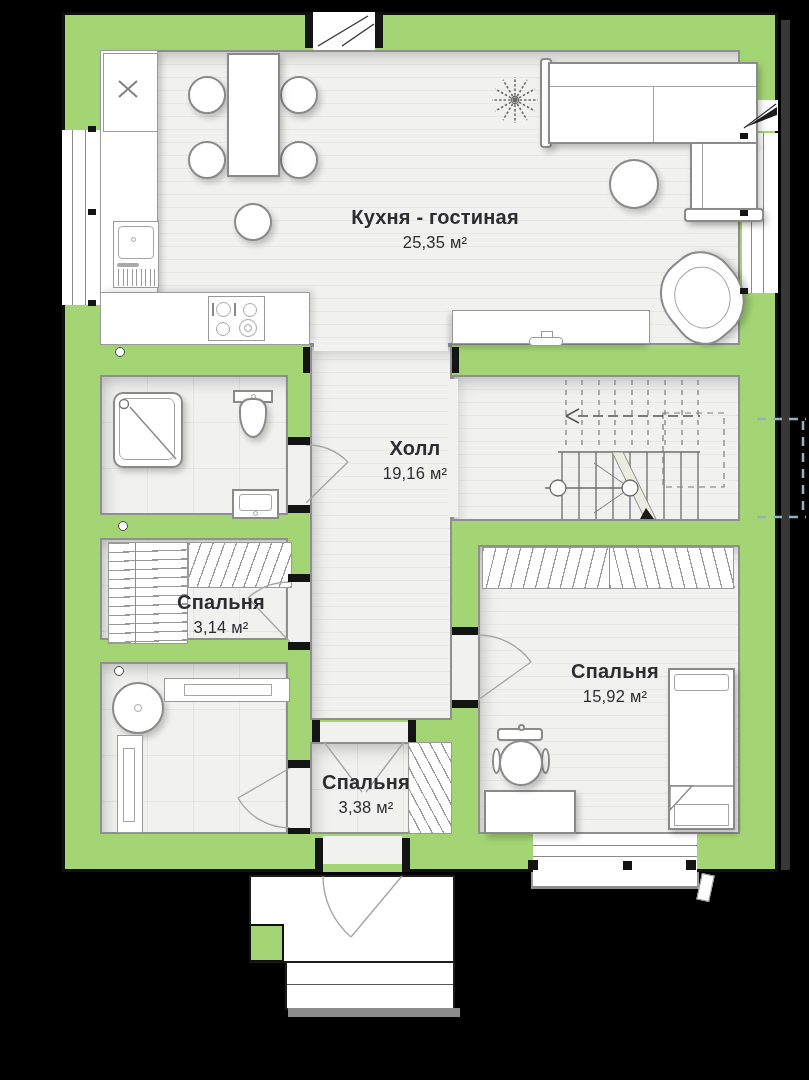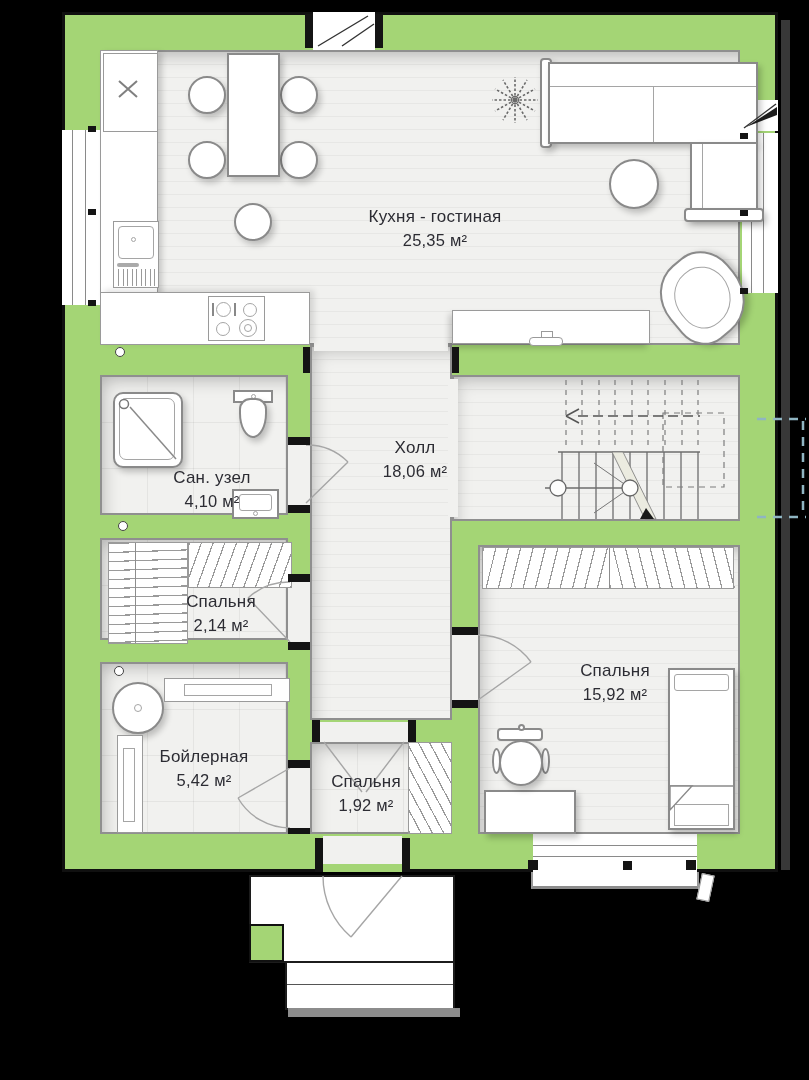--- a/index.html
+++ b/index.html
@@ -22,21 +22,21 @@
   .furn-light{background:#fff;border:1.5px solid #9a9a9a;}
   .round{border-radius:50%;}
   .innerline{border:1.5px solid #a5a5a5;background:transparent;}
   .hatch-diag1{background-image:repeating-linear-gradient(104deg,#9a9a9a 0 1.2px,transparent 1.2px 12px);}
   .hatch-diag2{background-image:repeating-linear-gradient(76deg,#9a9a9a 0 1.2px,transparent 1.2px 12px);}
   .hatch-diag3{background-image:repeating-linear-gradient(110deg,#9a9a9a 0 1.2px,transparent 1.2px 11px);}
   .hatch-diag4{background-image:repeating-linear-gradient(62deg,#9a9a9a 0 1.2px,transparent 1.2px 10px);}
   .hatch-horiz{background-image:repeating-linear-gradient(178deg,#9a9a9a 0 1.2px,transparent 1.2px 9px);}
   .room-label{position:absolute;transform:translate(-50%,-50%);text-align:center;
               color:#2c2c33;white-space:nowrap;z-index:60;line-height:1.35;}
-  .room-label .nm{font-size:17px;font-weight:400;letter-spacing:.2px;}
+  .room-label .nm{font-size:20px;font-weight:700;letter-spacing:.2px;}
   .room-label .ar{font-size:16.5px;font-weight:500;letter-spacing:.2px;}
   .svg-overlay{position:absolute;left:0;top:0;z-index:40;pointer-events:none;}
   .z5{z-index:5}.z10{z-index:10}.z15{z-index:15}.z20{z-index:20}.z30{z-index:30}.z50{z-index:50}
 </style>
 </head>
 <body>
 
 <div class="plan">
 
   <div class="abs" style="left:781px;top:20px;width:9px;height:850px;background:#383838;"></div>
@@ -265,36 +265,28 @@
   <div class="abs jamb z50" style="left:686px;top:860px;width:10px;height:10px;"></div>
   <div class="abs jamb z50" style="left:305px;top:14px;width:8px;height:34px;"></div>
   <div class="abs jamb z50" style="left:375px;top:14px;width:8px;height:34px;"></div>
 
   <div class="room-label" style="left:435px;top:229px;">
     <div class="nm">Кухня - гостиная</div>
     <div class="ar">25,35 м²</div>
   </div>
   <div class="room-label" style="left:415px;top:460px;">
     <div class="nm">Холл</div>
-    <div class="ar">18,06 м²</div>
-  </div>
-  <div class="room-label" style="left:212px;top:490px;">
-    <div class="nm">Сан. узел</div>
-    <div class="ar">4,10 м²</div>
+    <div class="ar">19,16 м²</div>
   </div>
   <div class="room-label" style="left:221px;top:614px;">
     <div class="nm">Спальня</div>
-    <div class="ar">2,14 м²</div>
-  </div>
-  <div class="room-label" style="left:204px;top:769px;">
-    <div class="nm">Бойлерная</div>
-    <div class="ar">5,42 м²</div>
+    <div class="ar">3,14 м²</div>
   </div>
   <div class="room-label" style="left:366px;top:794px;">
     <div class="nm">Спальня</div>
-    <div class="ar">1,92 м²</div>
+    <div class="ar">3,38 м²</div>
   </div>
   <div class="room-label" style="left:615px;top:683px;">
     <div class="nm">Спальня</div>
     <div class="ar">15,92 м²</div>
   </div>
 
 </div>
 
 </body></html>

